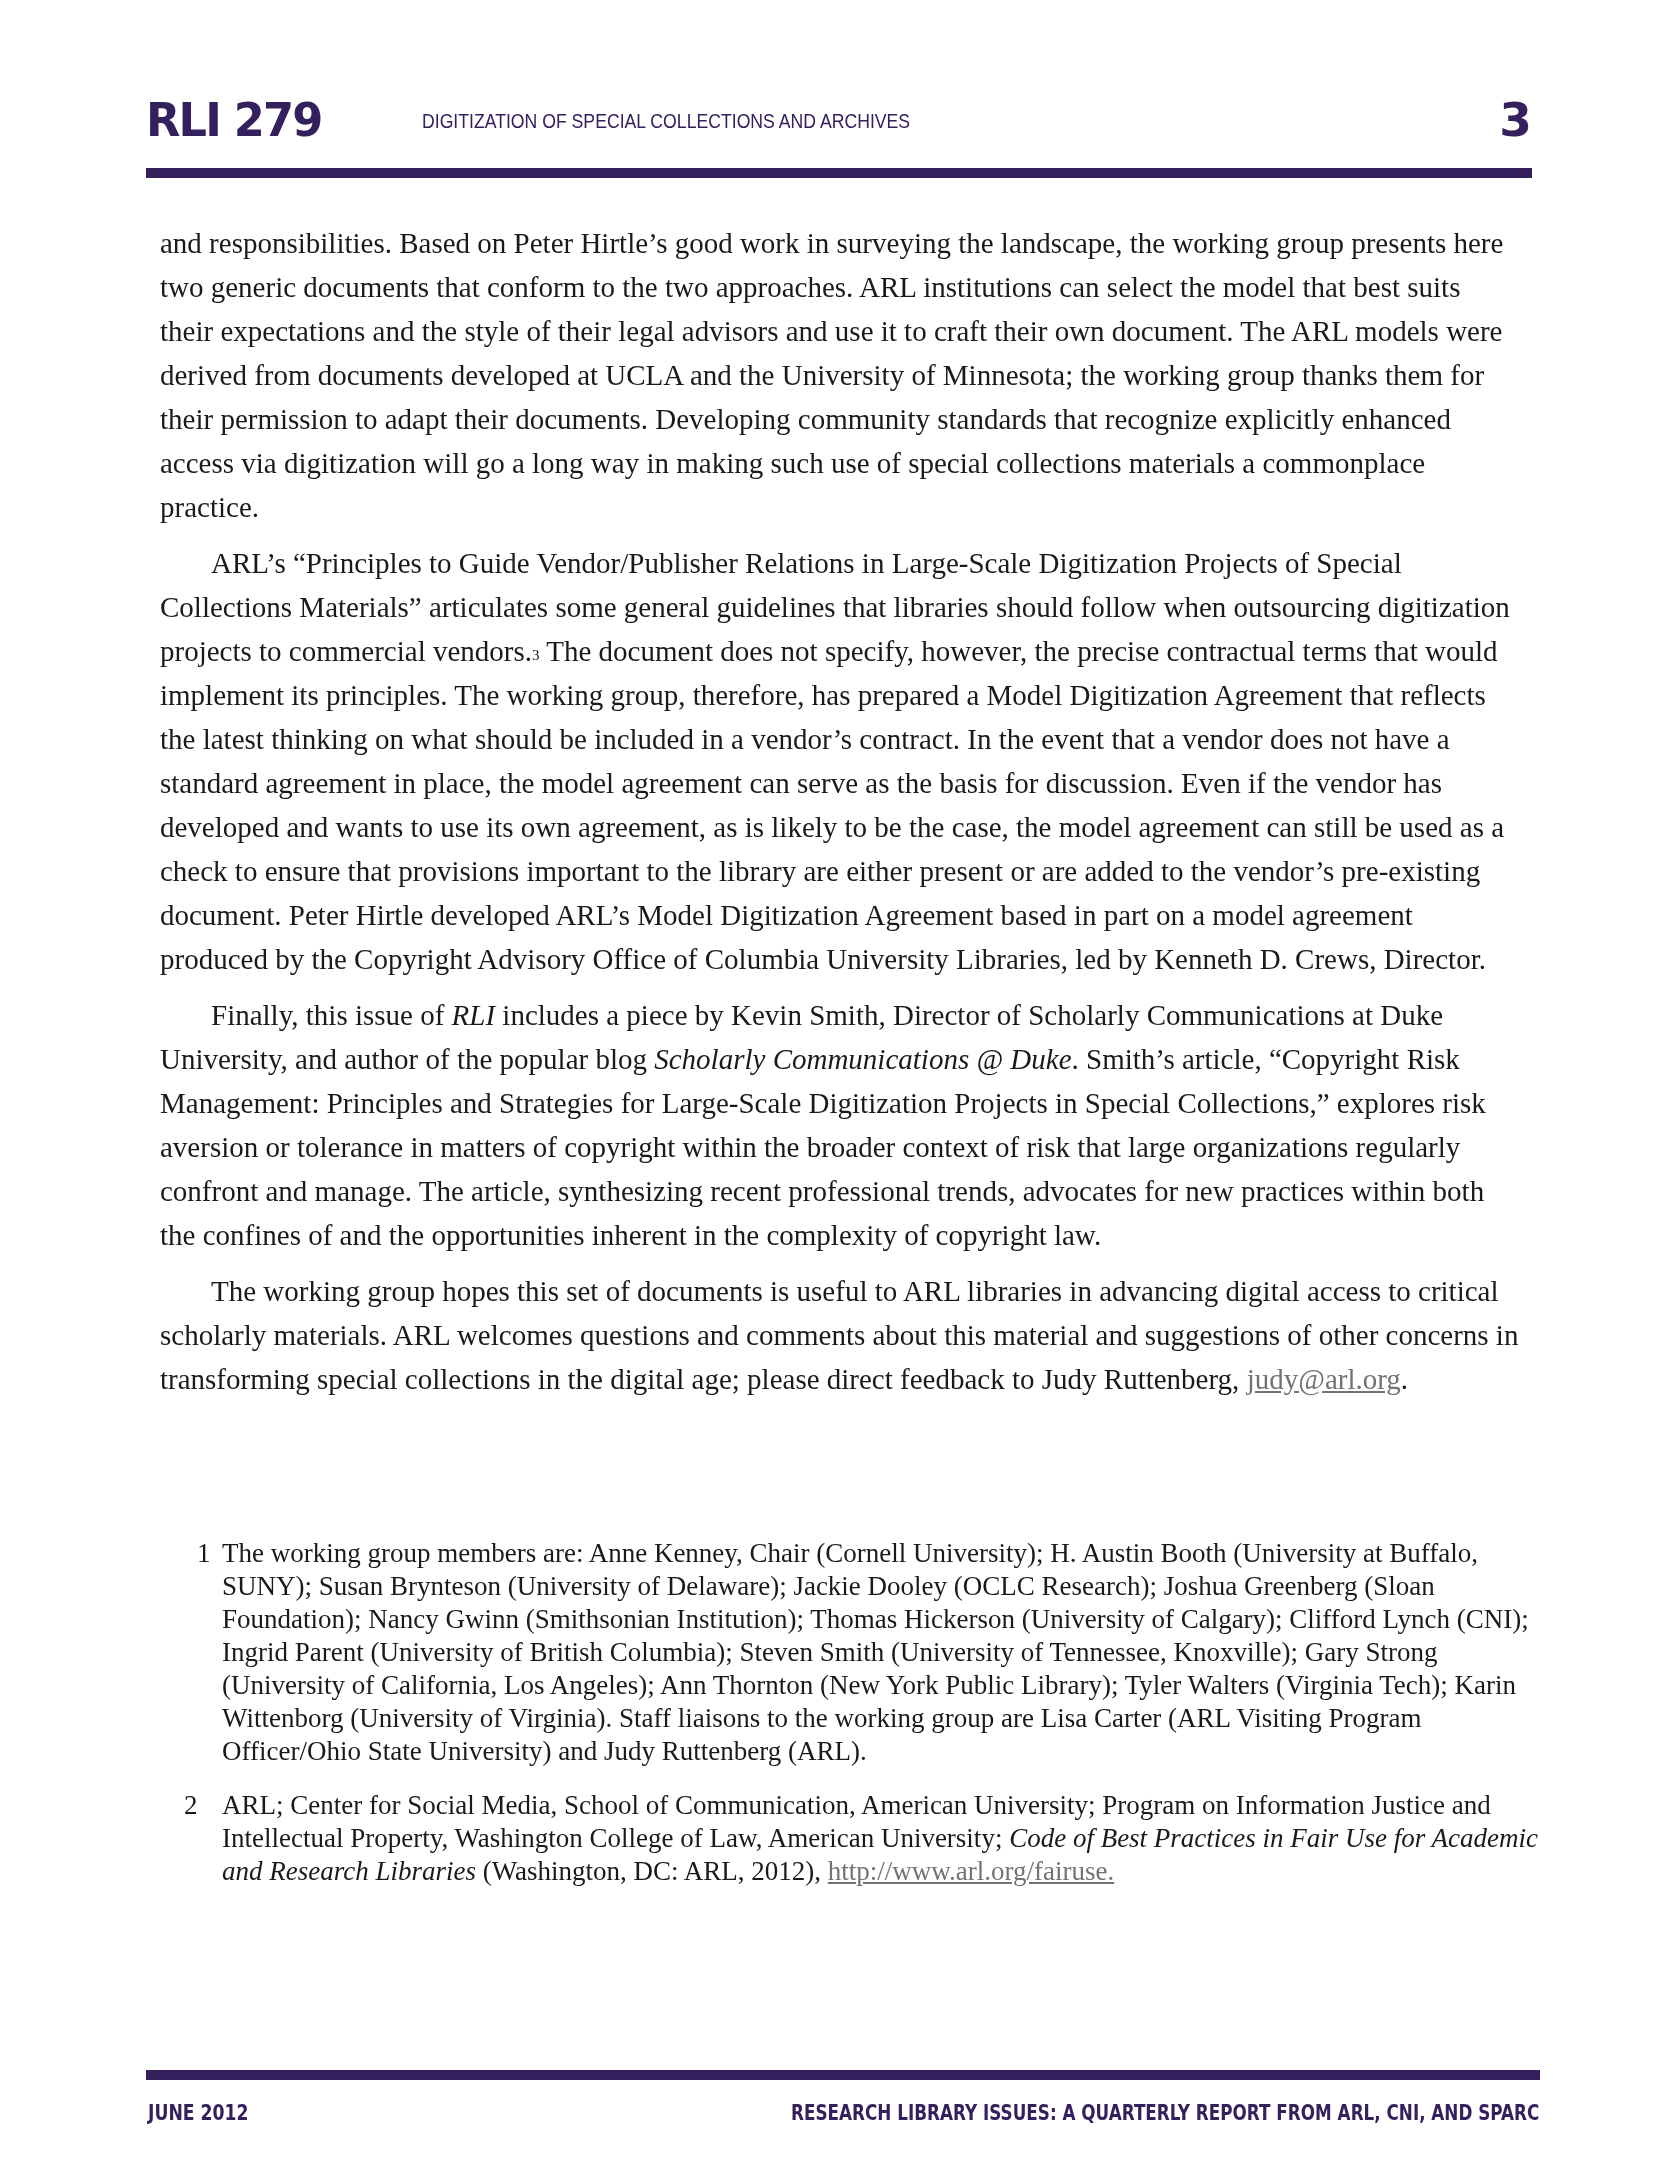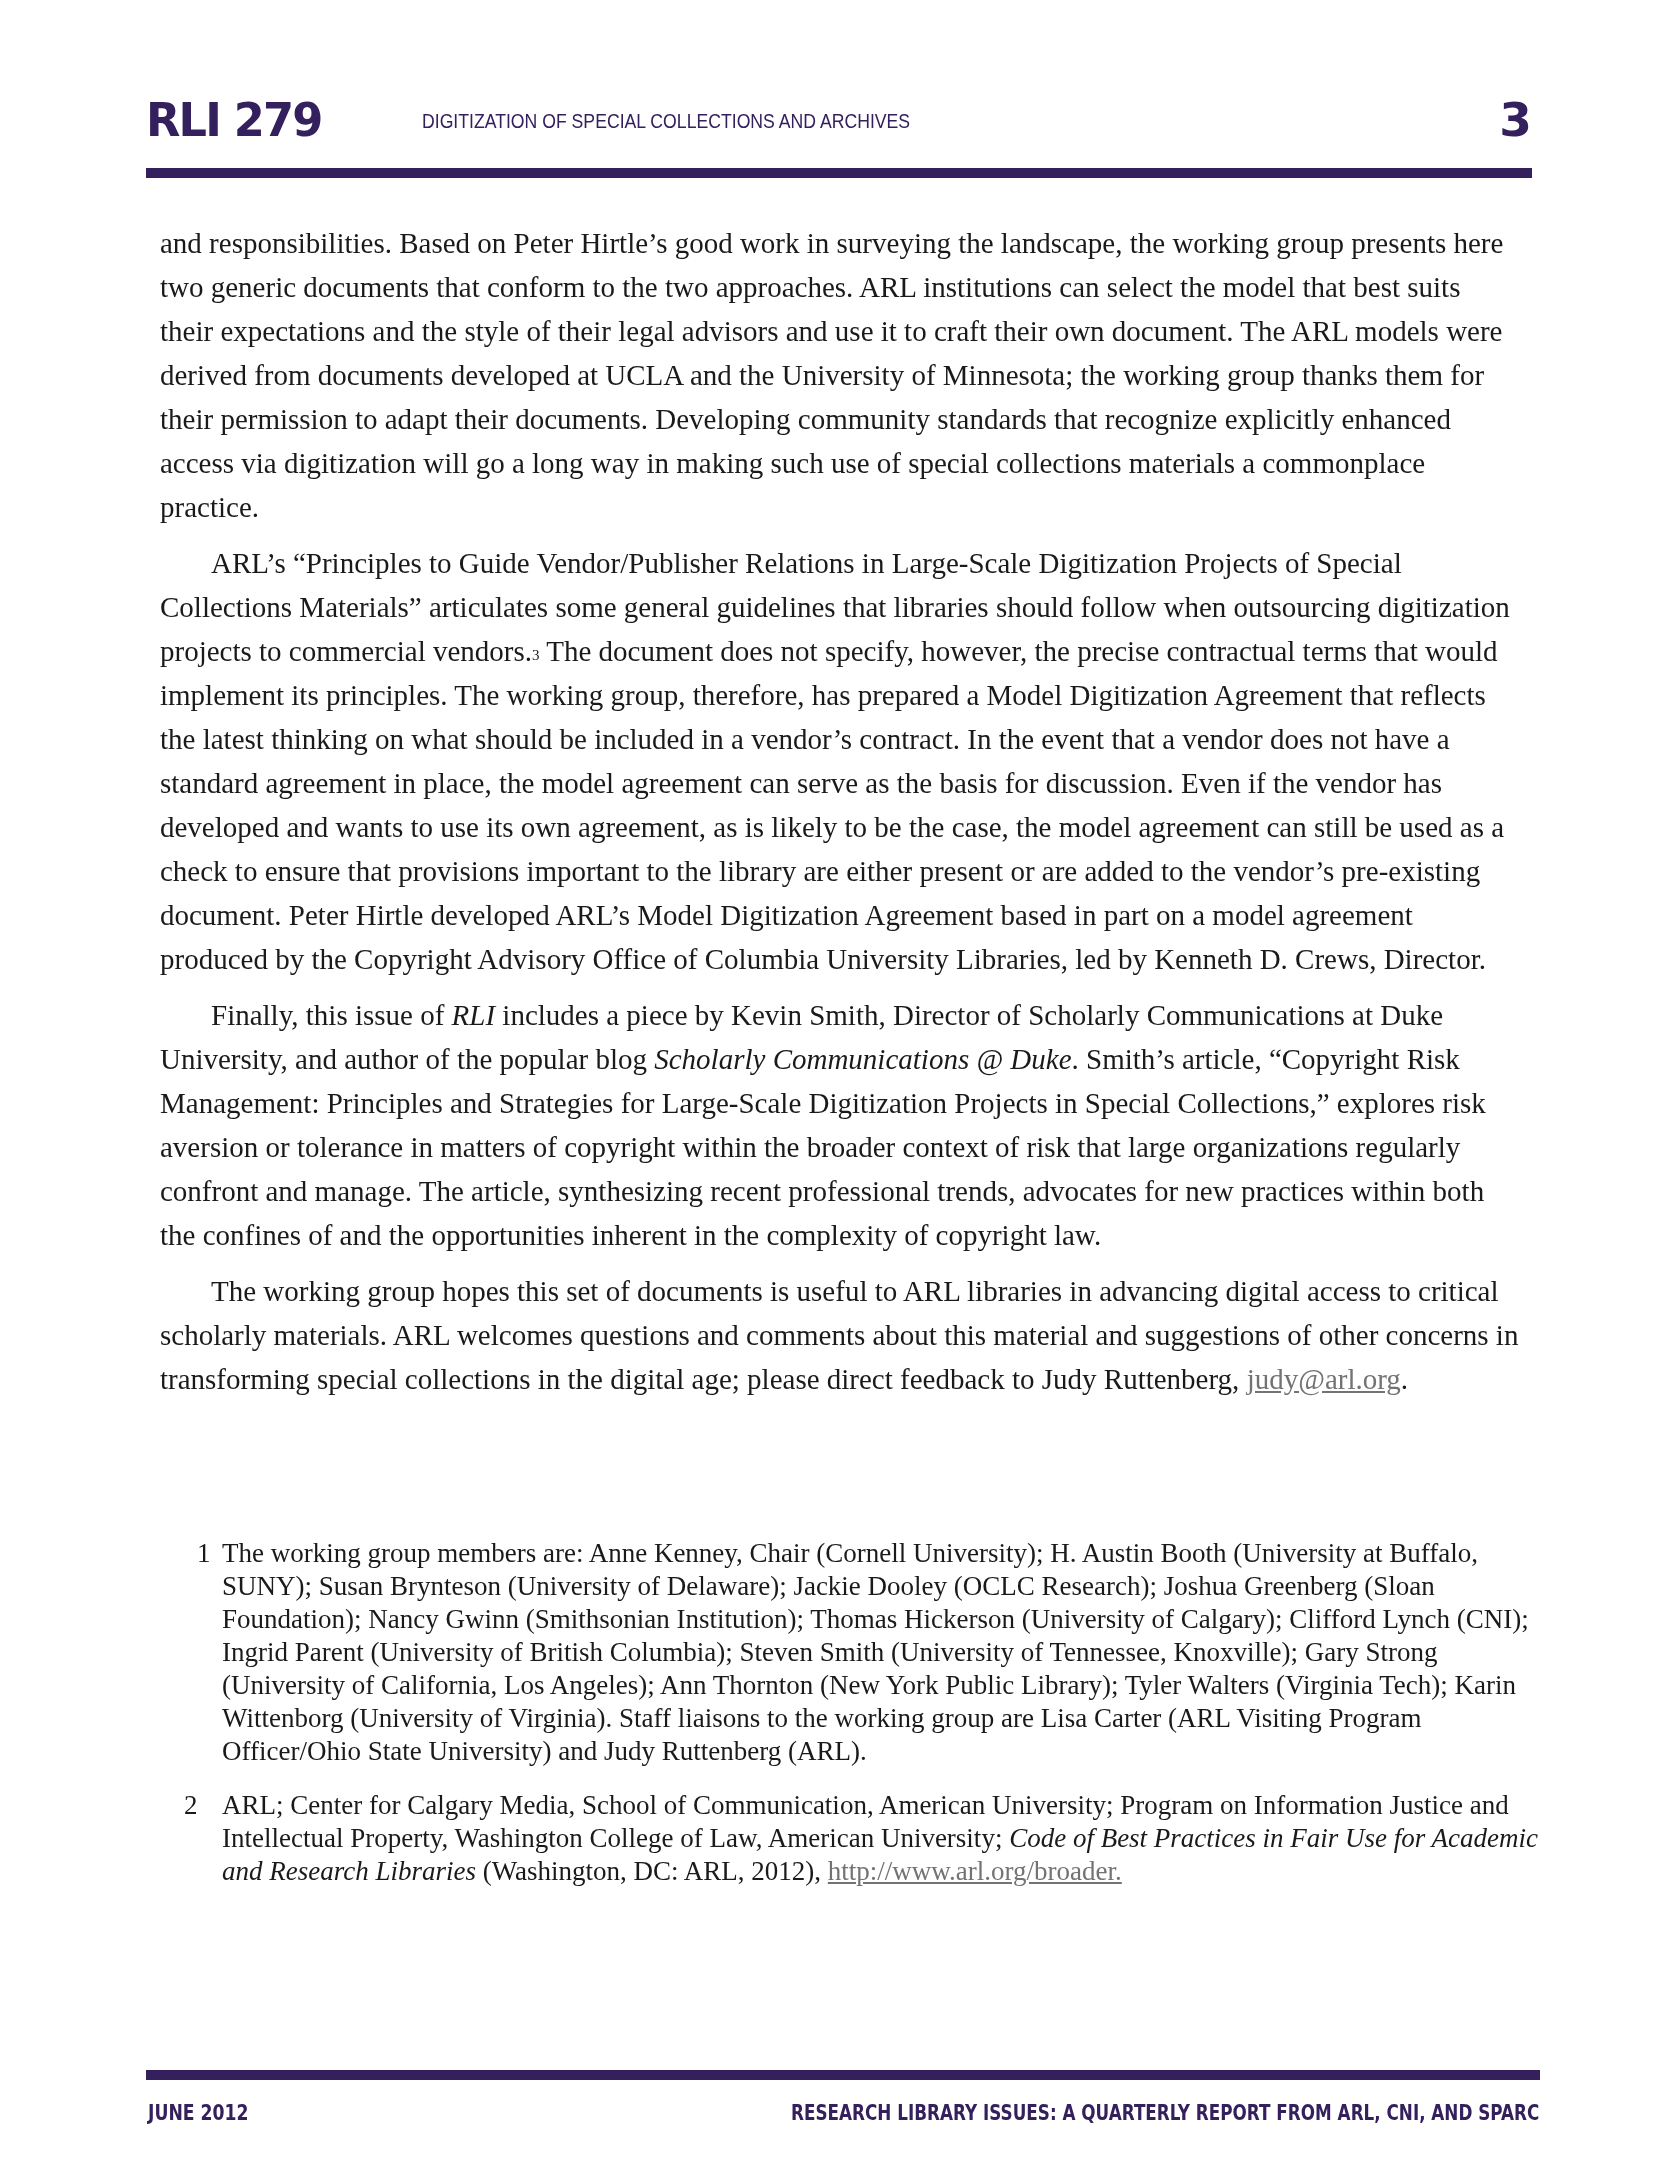--- a/index.html
+++ b/index.html
@@ -36,20 +36,20 @@
   <p class="indent"><span>The working group hopes this set of documents is useful to ARL libraries in advancing digital access to critical scholarly materials. ARL welcomes questions and comments about this material and suggestions of other concerns in transforming special collections in the digital age; please direct feedback to Judy Ruttenberg, </span><a class="link">judy@arl.org</a><span>.</span></p>
 </div>
 
 <div class="notes">
   <div class="note">
     <span class="num">1</span>
     <span>The working group members are: Anne Kenney, Chair (Cornell University); H. Austin Booth (University at Buffalo, SUNY); Susan Brynteson (University of Delaware); Jackie Dooley (OCLC Research); Joshua Greenberg (Sloan Foundation); Nancy Gwinn (Smithsonian Institution); Thomas Hickerson (University of Calgary); Clifford Lynch (CNI); Ingrid Parent (University of British Columbia); Steven Smith (University of Tennessee, Knoxville); Gary Strong (University of California, Los Angeles); Ann Thornton (New York Public Library); Tyler Walters (Virginia Tech); Karin Wittenborg (University of Virginia). Staff liaisons to the working group are Lisa Carter (ARL Visiting Program Officer/Ohio State University) and Judy Ruttenberg (ARL).</span>
   </div>
   <div class="note">
     <span class="num num2">2</span>
-    <span>ARL; Center for Calgary Media, School of Communication, American University; Program on Information Justice and Intellectual Property, Washington College of Law, American University; </span><i>Code of Best Practices in Fair Use for Academic and Research Libraries</i><span> (Washington, DC: ARL, 2012), </span><a class="link">http://www.arl.org/broader.</a>
+    <span>ARL; Center for Social Media, School of Communication, American University; Program on Information Justice and Intellectual Property, Washington College of Law, American University; </span><i>Code of Best Practices in Fair Use for Academic and Research Libraries</i><span> (Washington, DC: ARL, 2012), </span><a class="link">http://www.arl.org/fairuse.</a>
   </div>
 </div>
 
 <div class="ftr-bar"></div>
 <div class="ftr-left">JUNE 2012</div>
 <div class="ftr-right">RESEARCH LIBRARY ISSUES: A QUARTERLY REPORT FROM ARL, CNI, AND SPARC</div>
 
 
 </body></html>

